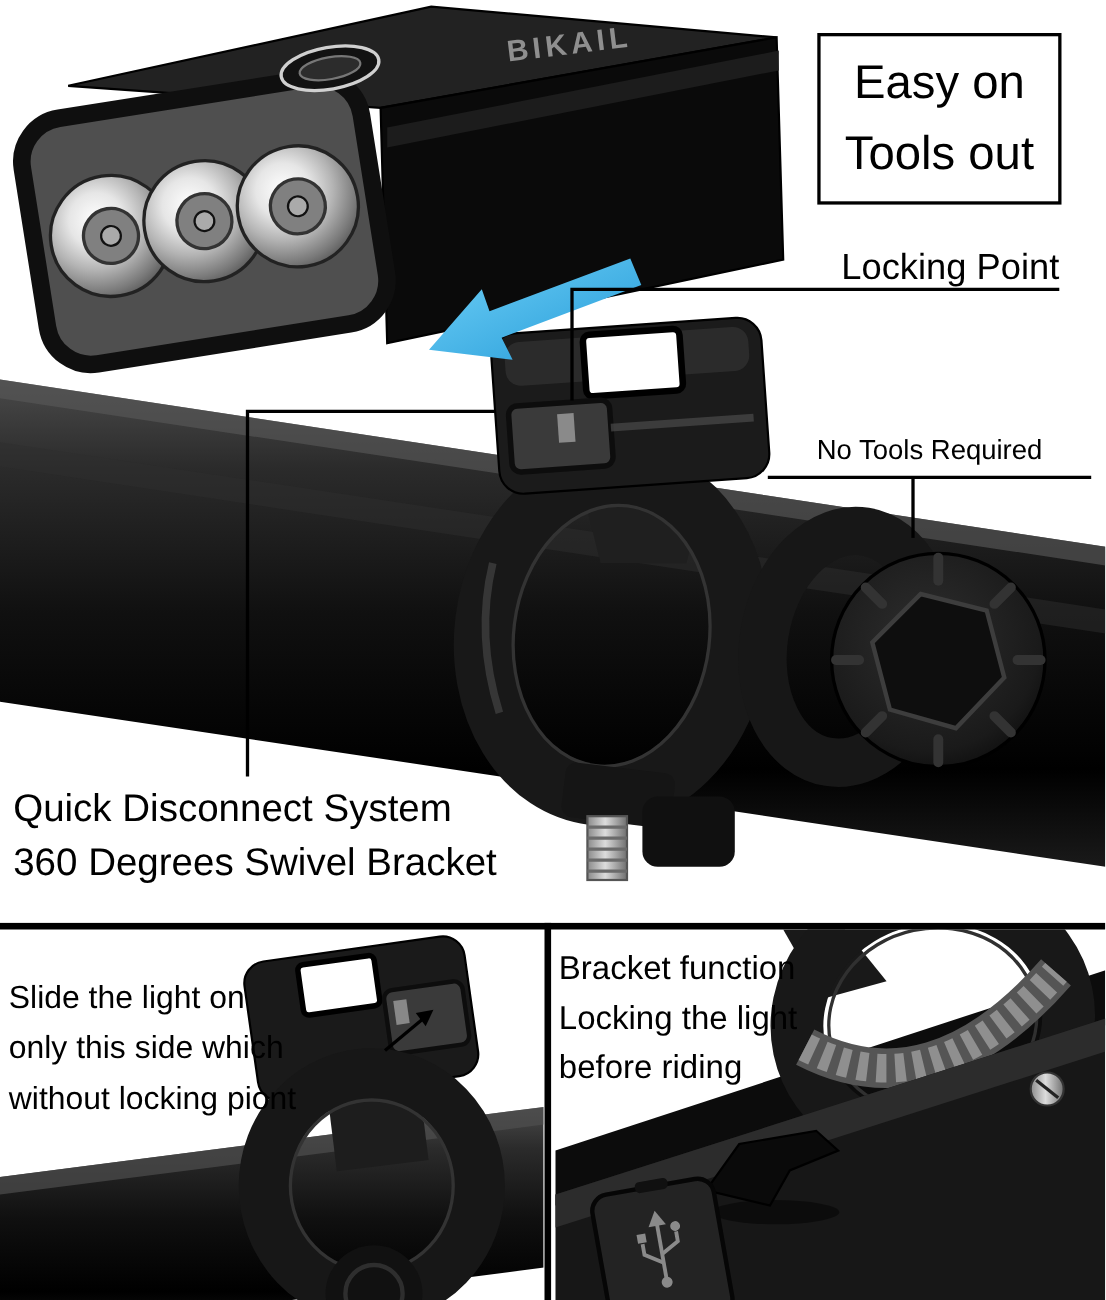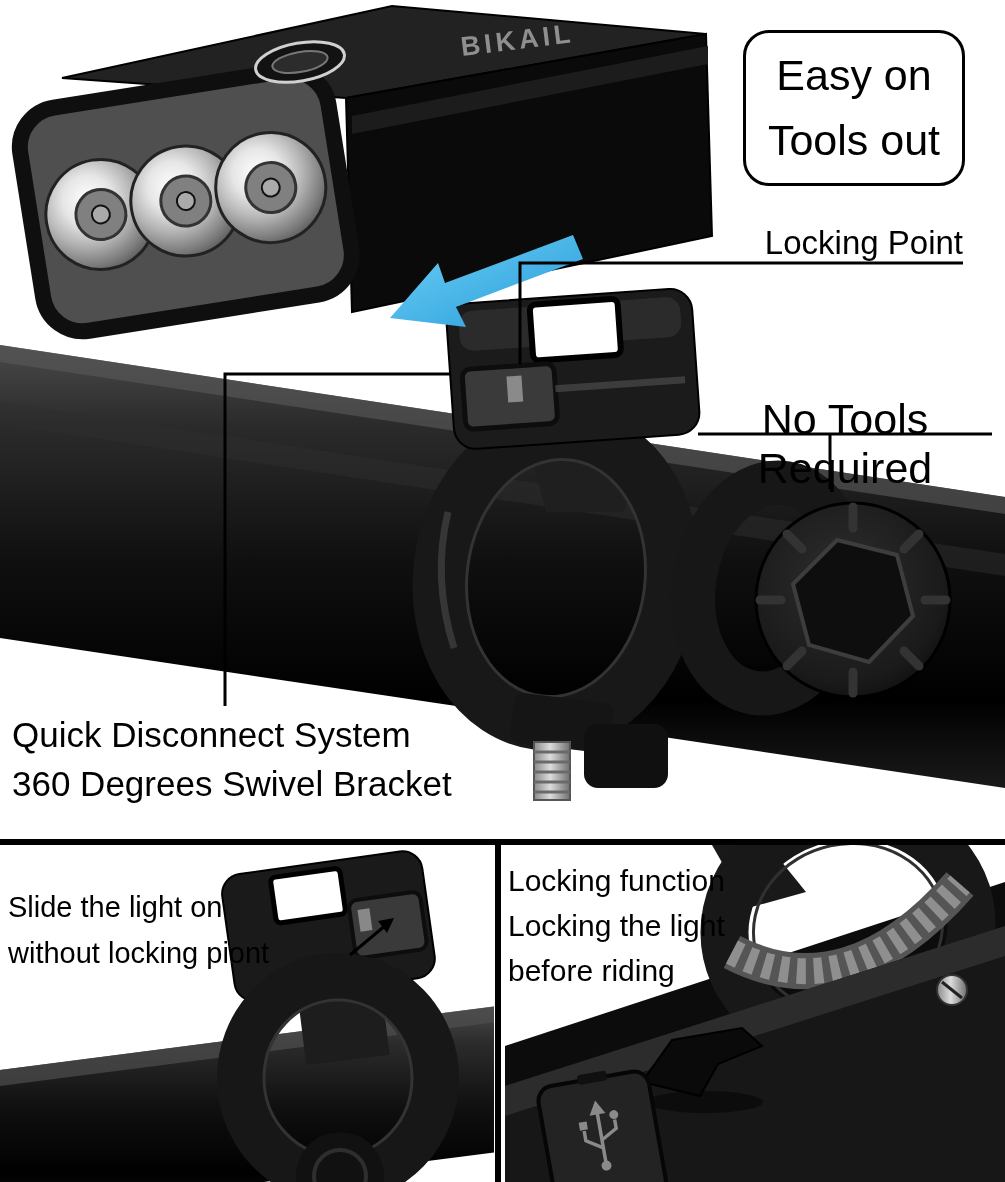--- a/index.html
+++ b/index.html
@@ -1,28 +1,28 @@
 <!DOCTYPE html>
 <html><head>
 <meta charset="utf-8">
 <style>
   html,body{margin:0;padding:0;background:#fff;}
   .stage{
     position:relative;width:1005px;height:1182px;background:#ffffff;
     overflow:hidden;font-family:"Liberation Sans",sans-serif;color:#000;
   }
   .scene{position:absolute;left:0;top:0;}
-  .label{position:absolute;color:#000;border-radius:26px;}
+  .label{position:absolute;color:#000;}
   .easy-box{
     left:743px;top:30px;width:216px;height:150px;border:3px solid #000;
     display:flex;flex-direction:column;justify-content:center;align-items:center;
     gap:16px;font-size:43px;
   }
   .locking-point{left:700px;top:224px;width:263px;text-align:right;font-size:33px;}
-  .no-tools{left:698px;top:395px;width:294px;text-align:center;font-size:43px;}
+  .no-tools{left:698px;top:395px;width:294px;text-align:center;font-size:25px;}
   .quick-disconnect{left:12px;top:710px;font-size:35px;line-height:49px;}
   .slide-note{left:8px;top:864px;font-size:29px;line-height:46px;margin-top:20px;}
   .locking-note{left:508px;top:858px;font-size:30px;line-height:45px;}
 </style>
 </head>
 <body>
 
 <div class="stage">
 
   <svg class="scene" width="1005" height="1182" viewBox="0 0 1005 1182" xmlns="http://www.w3.org/2000/svg">
@@ -207,22 +207,23 @@
 
   <div class="label no-tools">No Tools Required</div>
 
   <div class="label quick-disconnect">
     <div>Quick Disconnect System</div>
     <div>360 Degrees Swivel Bracket</div>
   </div>
 
   <div class="label slide-note">
     <div>Slide the light on</div>
+    <div>only this side which</div>
     <div>without locking piont</div>
   </div>
 
   <div class="label locking-note">
-    <div>Locking function</div>
+    <div>Bracket function</div>
     <div>Locking the light</div>
     <div>before riding</div>
   </div>
 
 </div>
 
 </body></html>

